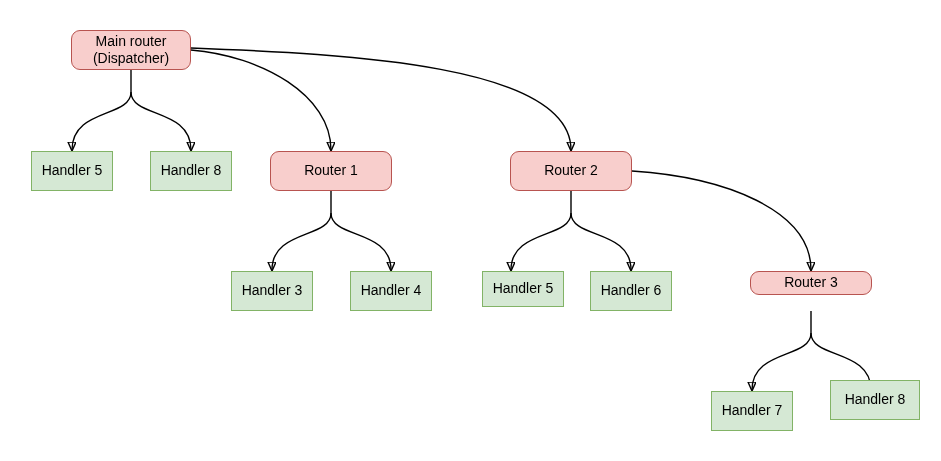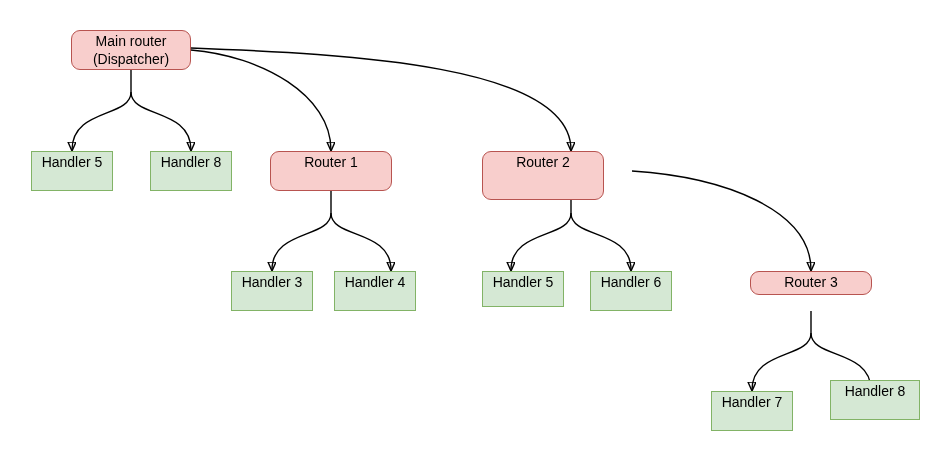--- a/index.html
+++ b/index.html
@@ -24,21 +24,21 @@
   }
   .edges path {
     fill: none;
     stroke: var(--edge-color, #000);
     stroke-width: 1.4;
   }
   .node {
     position: absolute;
     box-sizing: border-box;
     display: flex;
-    align-items: flex-start;
+    align-items: center;
     justify-content: center;
     text-align: center;
     font-size: 14px;
     line-height: 1.25;
     color: #000000;
     padding: 2px 4px;
   }
   .node.router {
     background: var(--router-fill, #f8cecc);
     border: 1.5px solid var(--router-stroke, #b85450);
@@ -94,29 +94,29 @@
   </div>
 
   <div class="node handler" style="left:150px; top:151px; width:82px;  height:40px">
     <span>Handler 8</span>
   </div>
 
   <div class="node router" style="left:270px; top:151px; width:122px; height:40px">
     <span>Router 1</span>
   </div>
 
-  <div class="node router" style="left:482px; top:151px; width:122px; height:49px">
+  <div class="node router" style="left:510px; top:151px; width:122px; height:40px">
     <span>Router 2</span>
   </div>
 
   <div class="node handler" style="left:231px; top:271px; width:82px;  height:40px">
     <span>Handler 3</span>
   </div>
 
-  <div class="node handler" style="left:334px; top:271px; width:82px;  height:40px">
+  <div class="node handler" style="left:350px; top:271px; width:82px;  height:40px">
     <span>Handler 4</span>
   </div>
 
   <div class="node handler" style="left:482px; top:271px; width:82px;  height:36px">
     <span>Handler 5</span>
   </div>
 
   <div class="node handler" style="left:590px; top:271px; width:82px;  height:40px">
     <span>Handler 6</span>
   </div>

